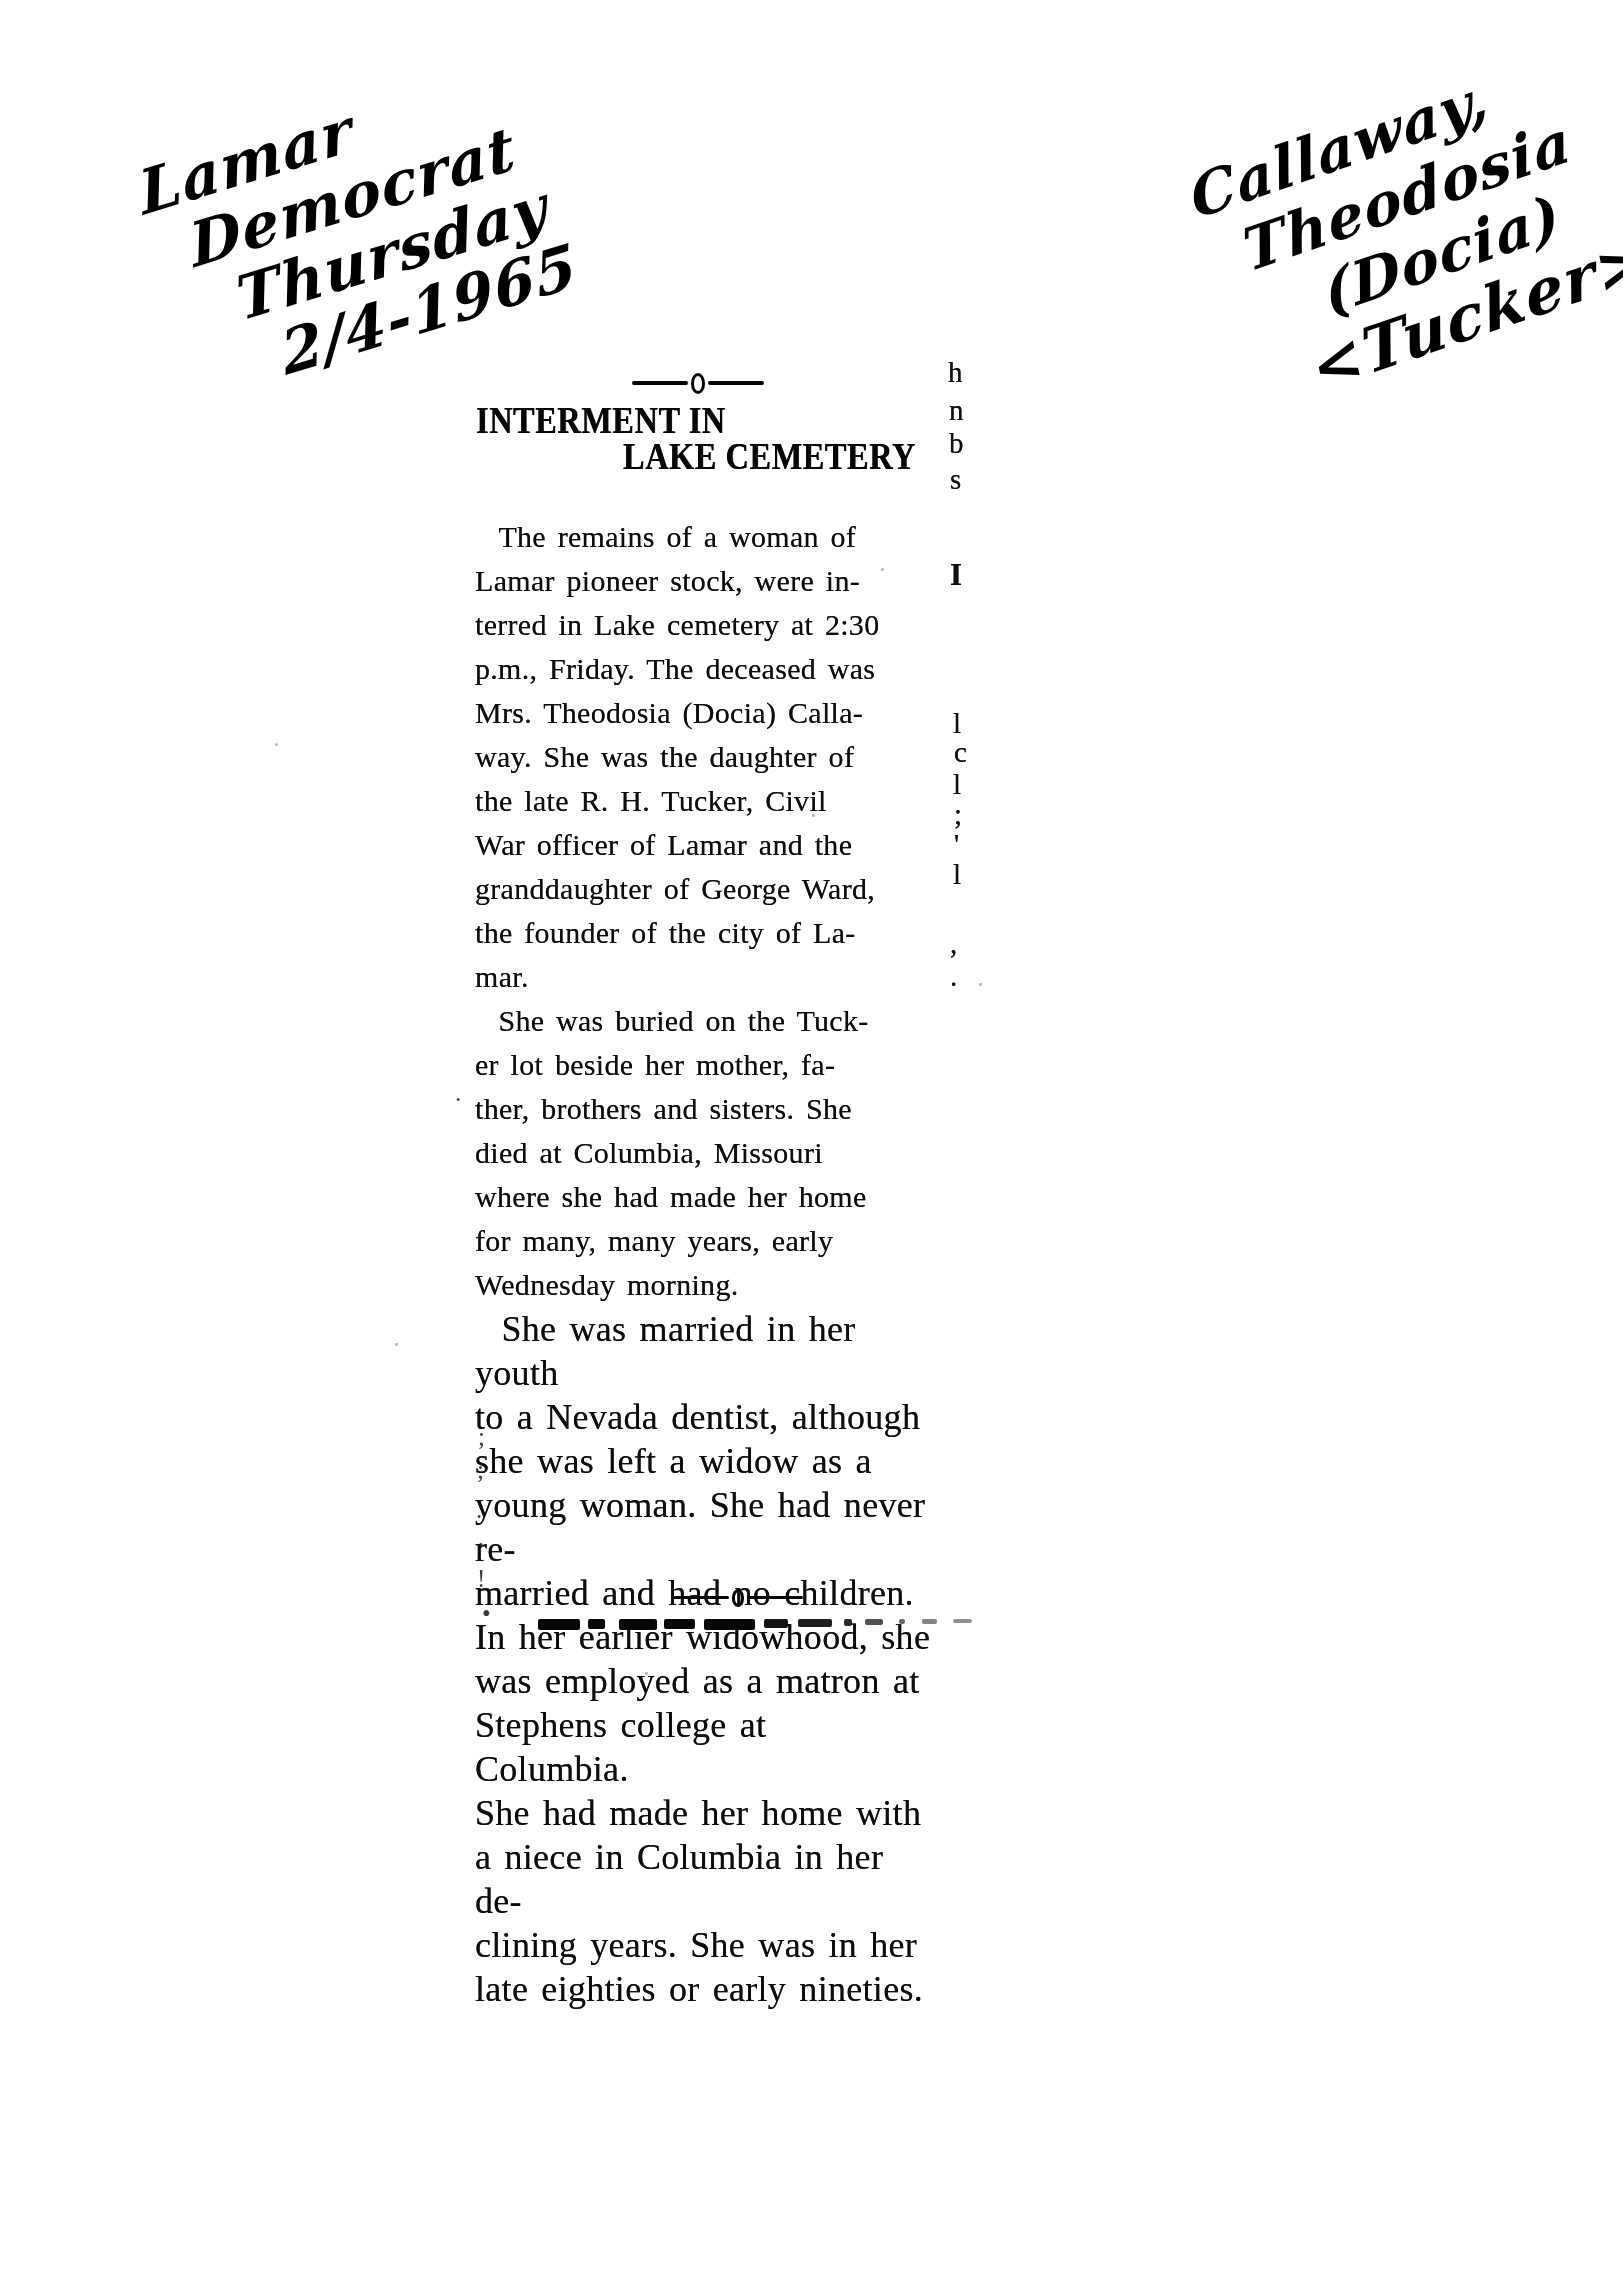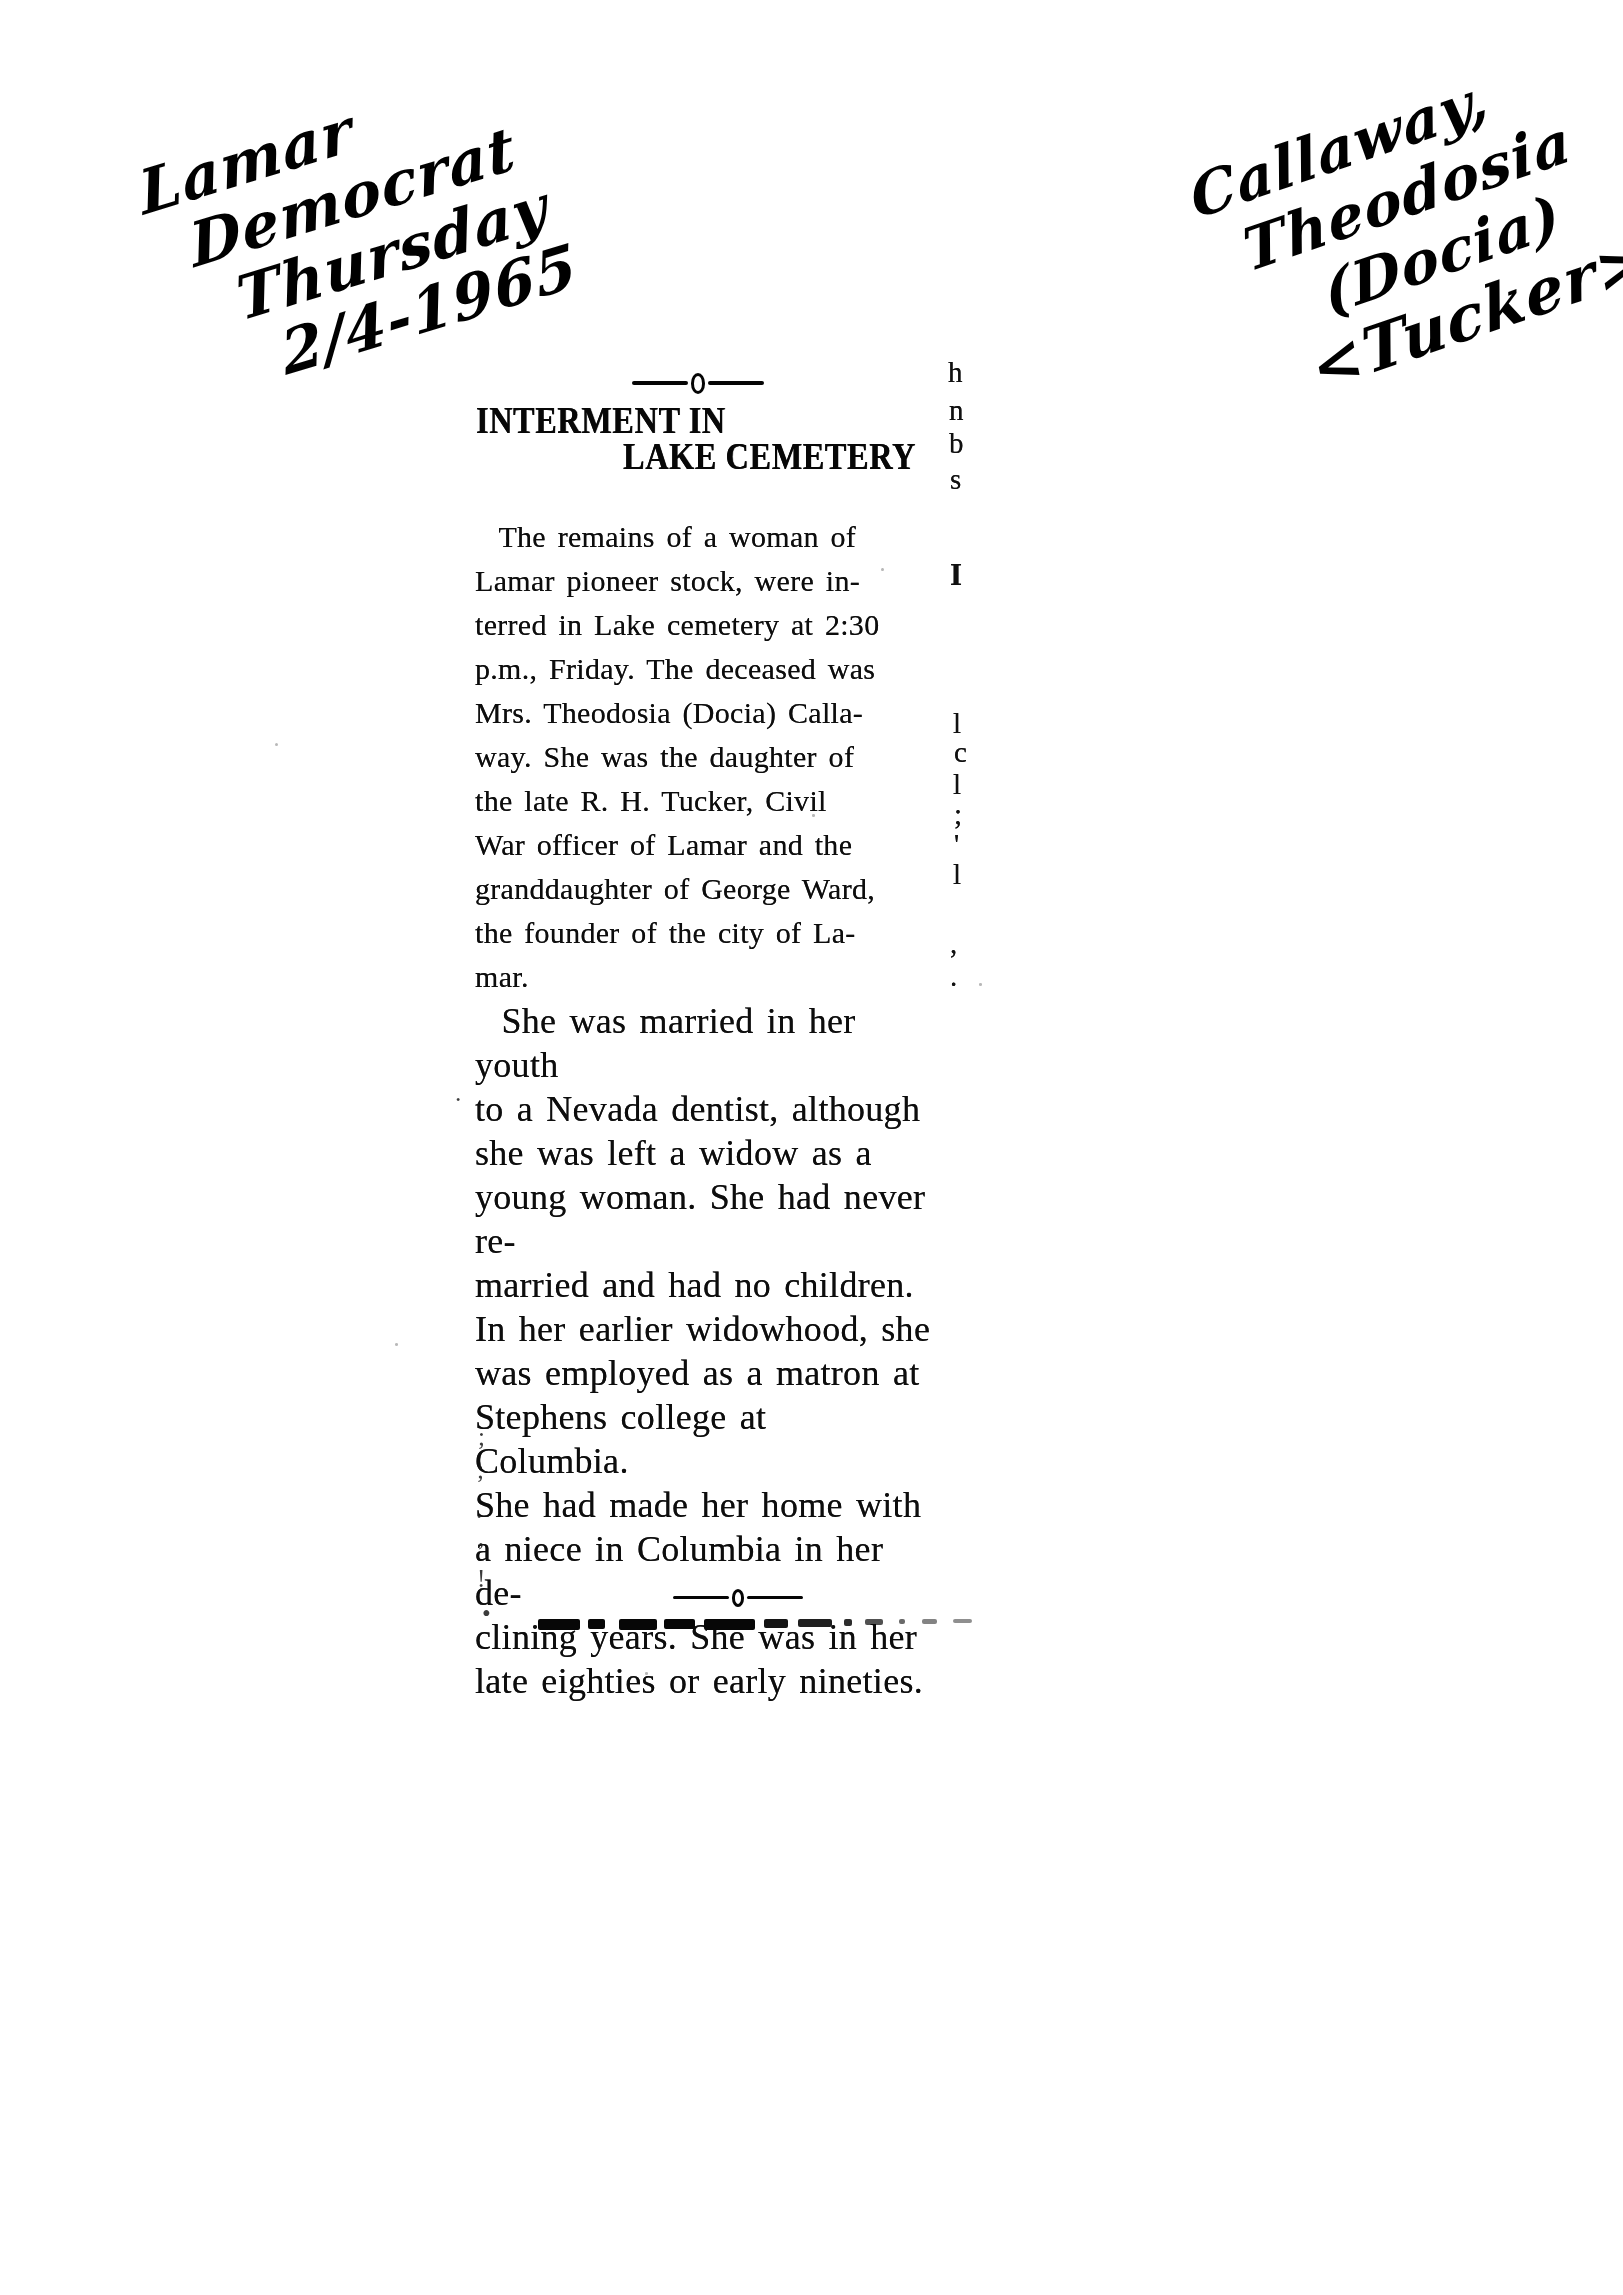--- a/index.html
+++ b/index.html
@@ -159,20 +159,27 @@
 Lamar pioneer stock, were in-
 terred in Lake cemetery at 2:30
 p.m., Friday. The deceased was
 Mrs. Theodosia (Docia) Calla-
 way. She was the daughter of
 the late R. H. Tucker, Civil
 War officer of Lamar and the
 granddaughter of George Ward,
 the founder of the city of La-
 mar.</p>
+    <p class="para">  She was buried on the Tuck-
+er lot beside her mother, fa-
+ther, brothers and sisters. She
+died at Columbia, Missouri
+where she had made her home
+for many, many years, early
+Wednesday morning.</p>
     <p class="para small">  She was married in her youth
 to a Nevada dentist, although
 she was left a widow as a
 young woman. She had never re-
 married and had no children.
 In her earlier widowhood, she
 was employed as a matron at
 Stephens college at Columbia.
 She had made her home with
 a niece in Columbia in her de-

